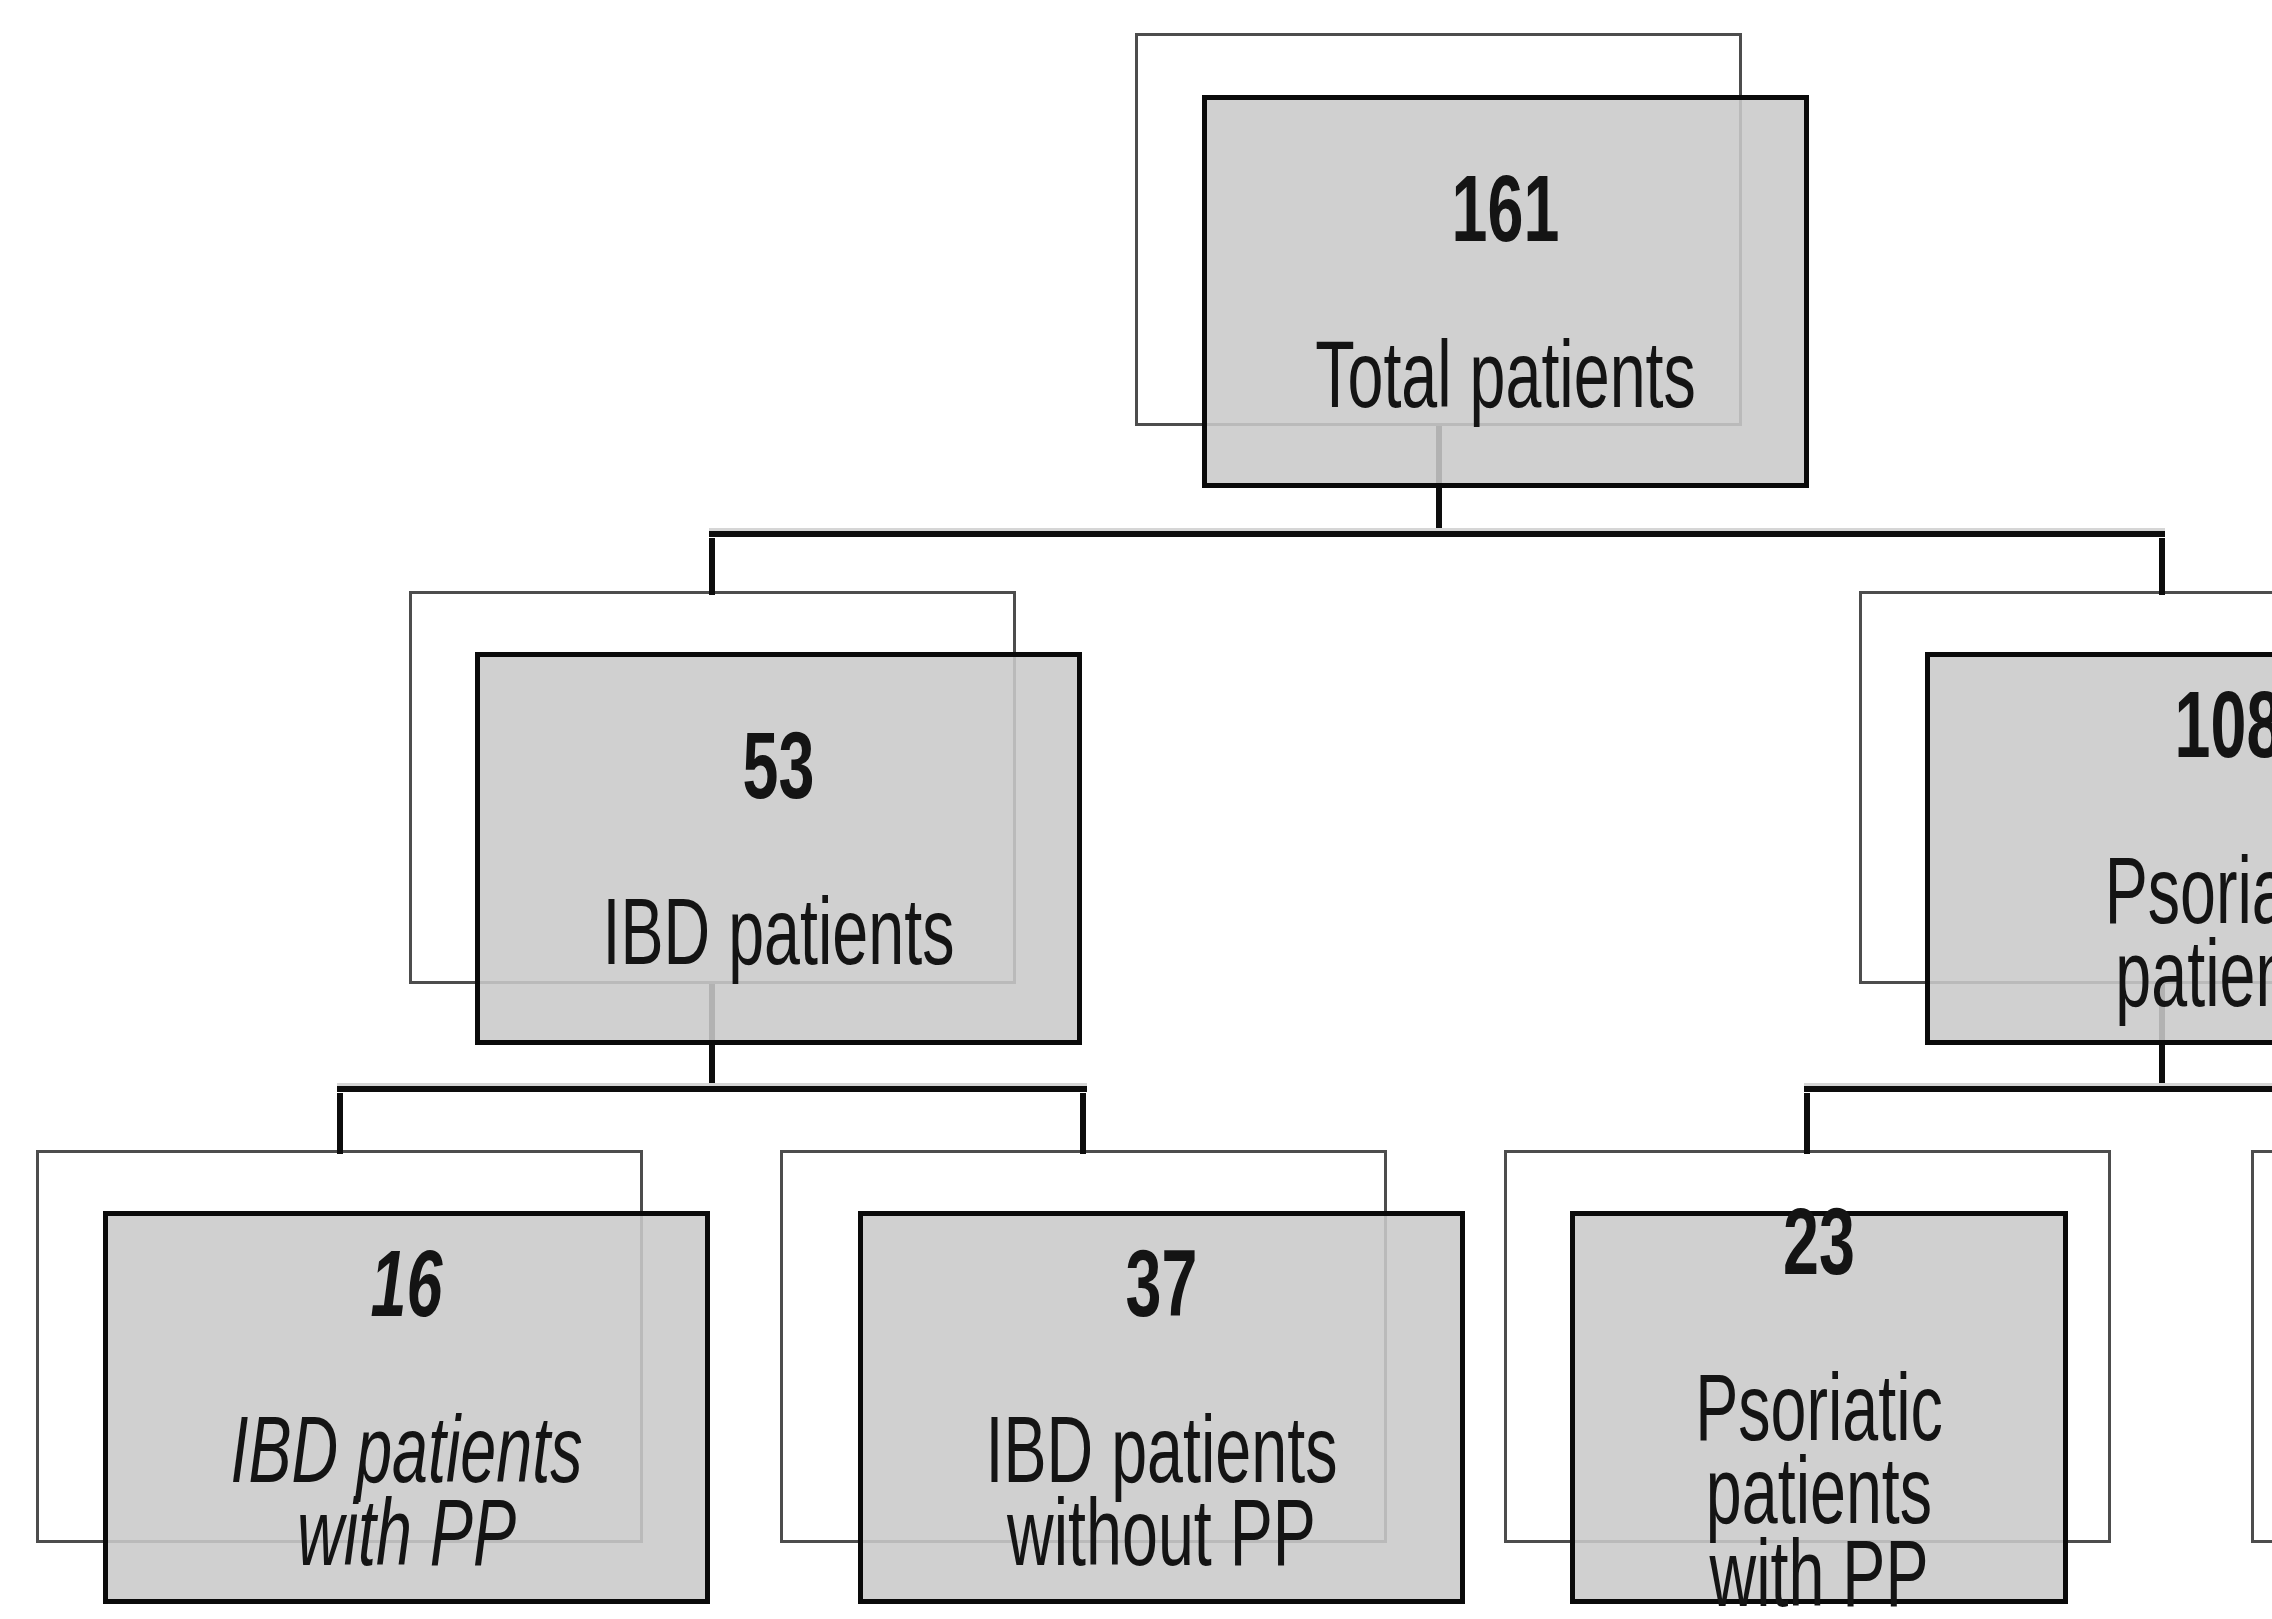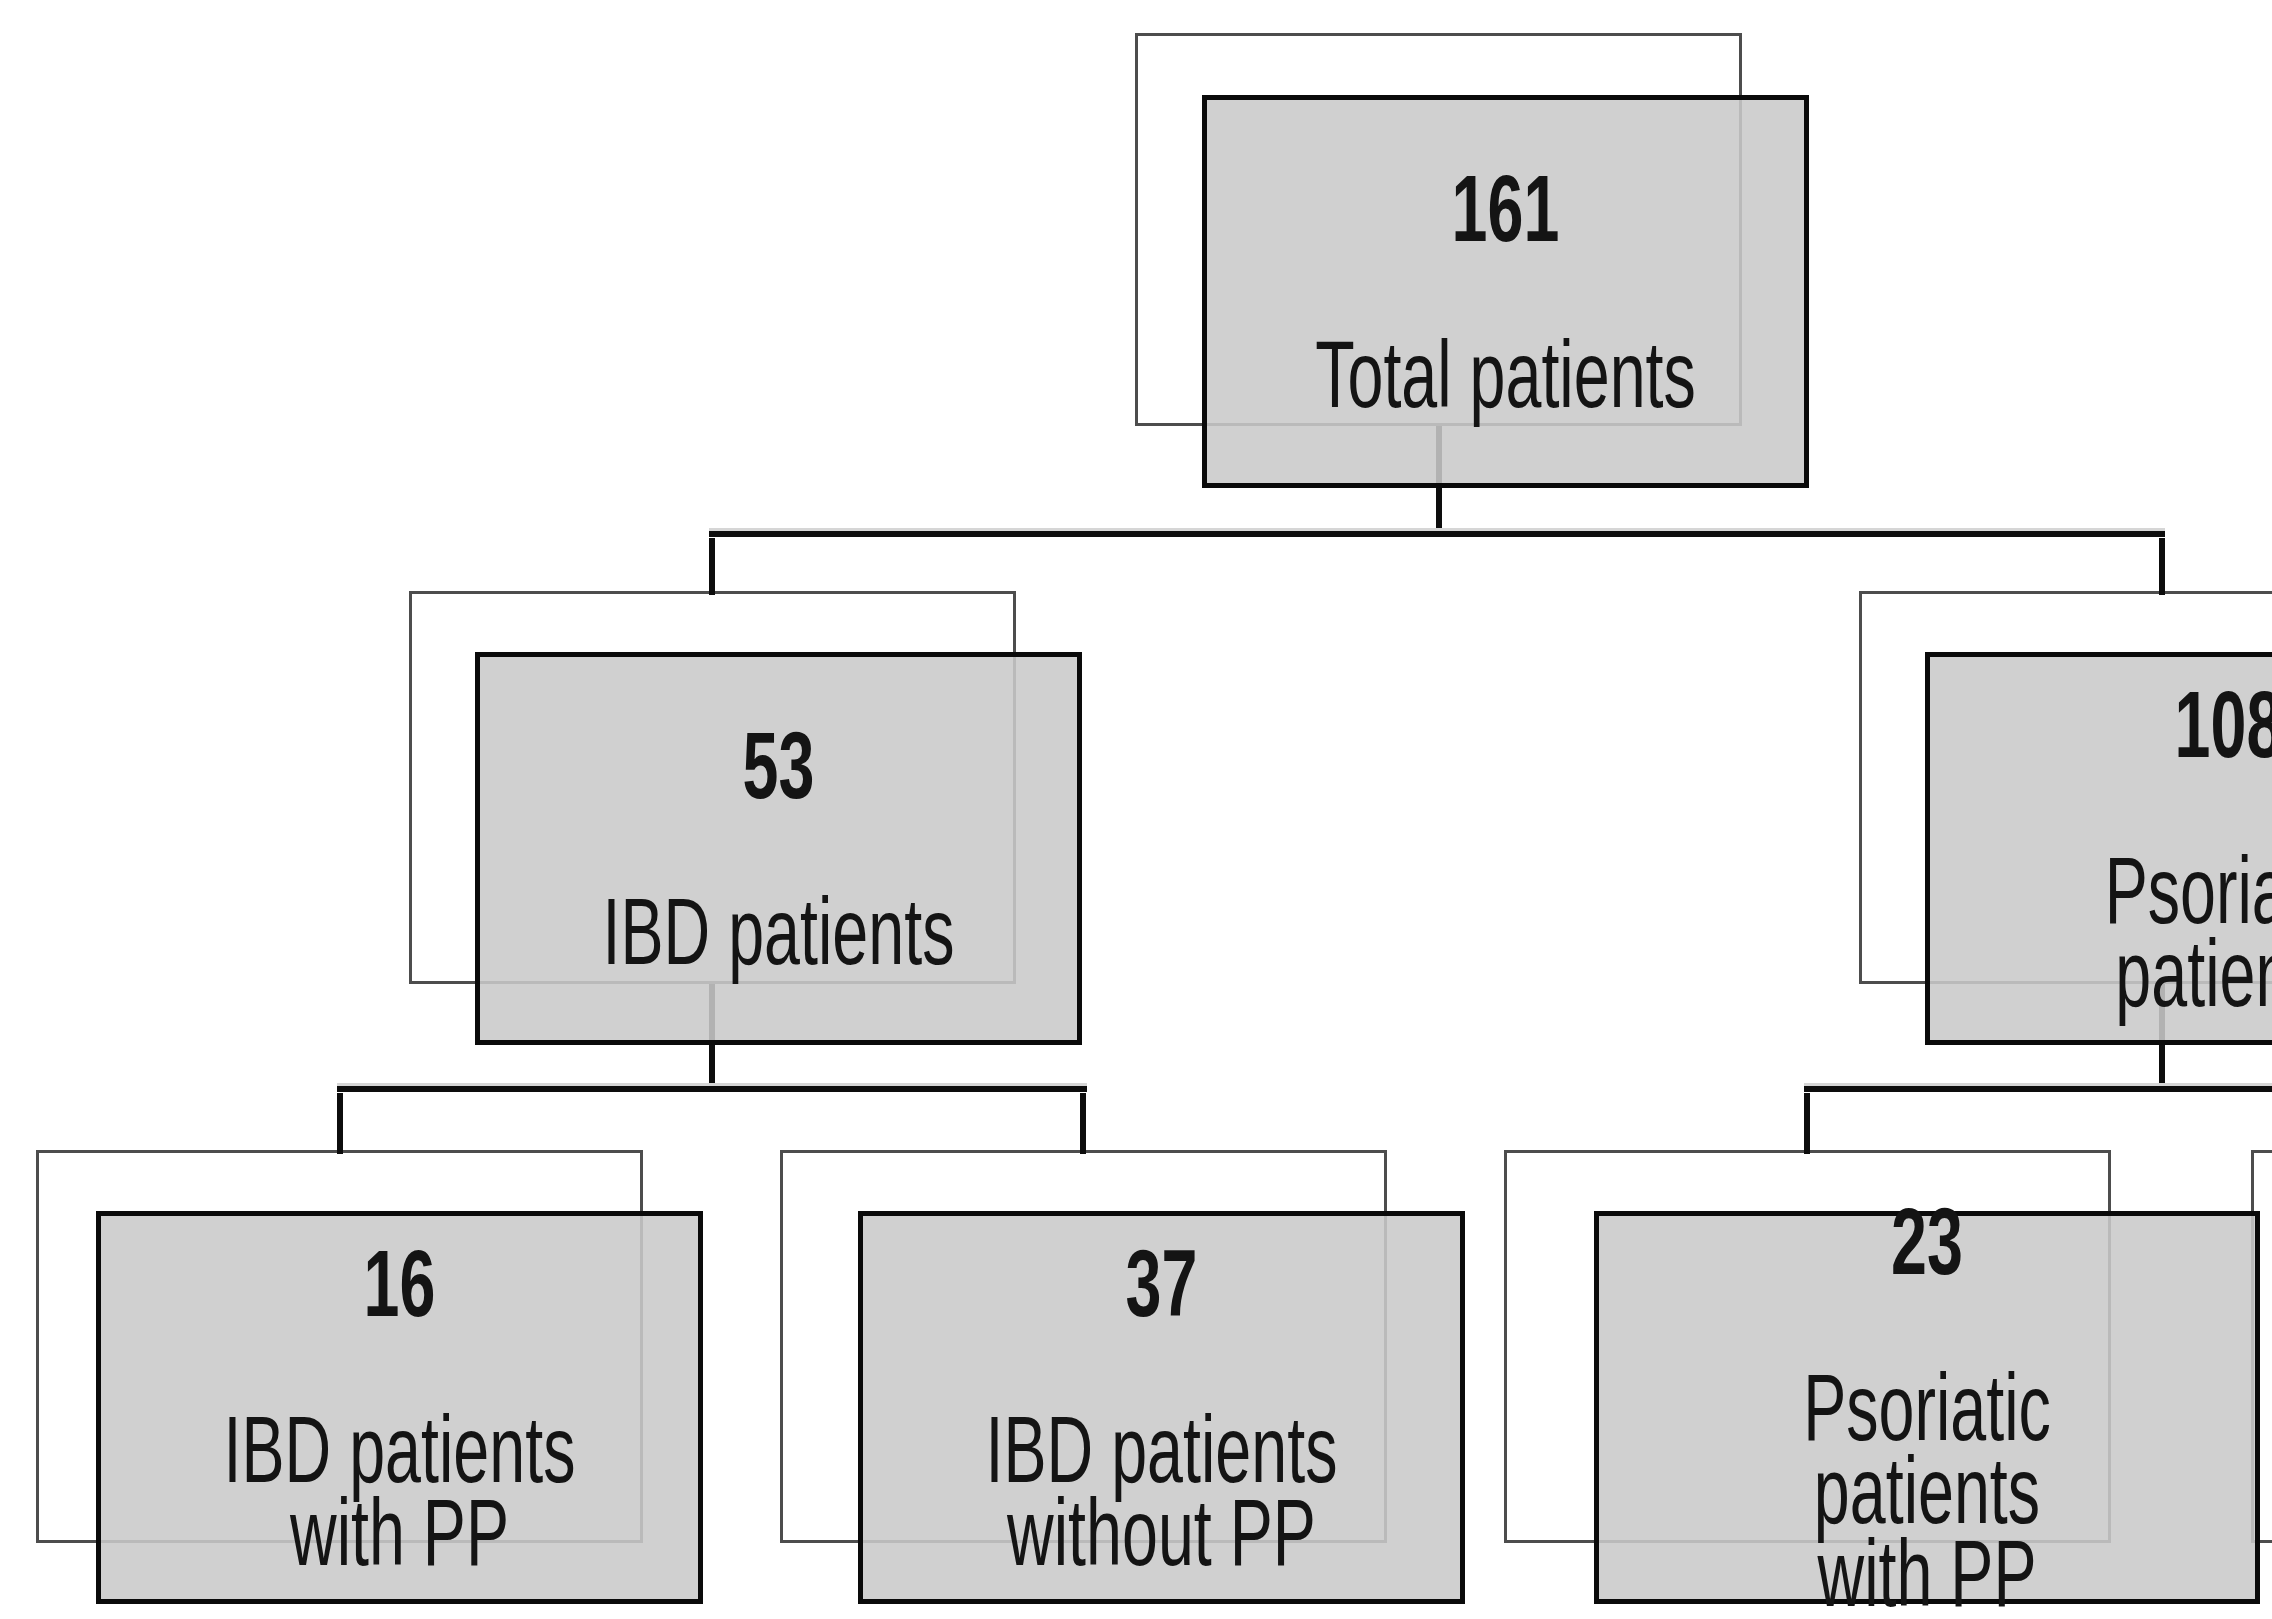--- a/index.html
+++ b/index.html
@@ -80,37 +80,37 @@
         <div class="node-label">IBD patients</div>
       </div>
     </div>
     <div class="main-box" style="left: 1925px; top: 652px; width: 607px; height: 393px;">
       <div class="txt">
         <div class="node-number">108</div>
         <div class="node-gap"></div>
         <div class="node-label">Psoriatic patients</div>
       </div>
     </div>
-    <div class="main-box" style="left: 96px; top: 1211px; width: 607px; height: 393px;">
+    <div class="main-box" style="left: 103px; top: 1211px; width: 607px; height: 393px; font-style: italic;">
       <div class="txt">
         <div class="node-number">16</div>
         <div class="node-gap"></div>
         <div class="node-label">IBD patients
 with PP</div>
       </div>
     </div>
     <div class="main-box" style="left: 846px; top: 1211px; width: 607px; height: 393px; margin-left: 12px;">
       <div class="txt">
         <div class="node-number">37</div>
         <div class="node-gap"></div>
         <div class="node-label">IBD patients
 without PP</div>
       </div>
     </div>
-    <div class="main-box" style="left: 1570px; top: 1211px; width: 666px; height: 393px; margin-left: 24px;">
+    <div class="main-box" style="left: 1570px; top: 1211px; width: 498px; height: 393px;">
       <div class="txt">
         <div class="node-number">23</div>
         <div class="node-gap"></div>
         <div class="node-label">Psoriatic patients
 with PP</div>
       </div>
     </div>
   </div>
 
 

